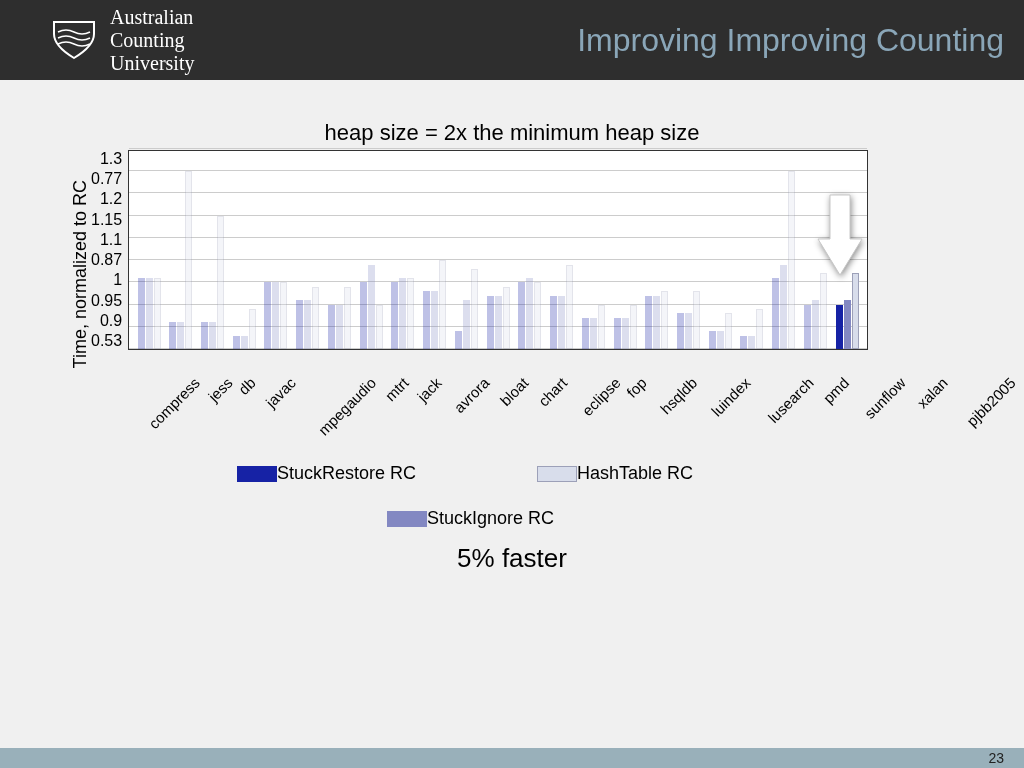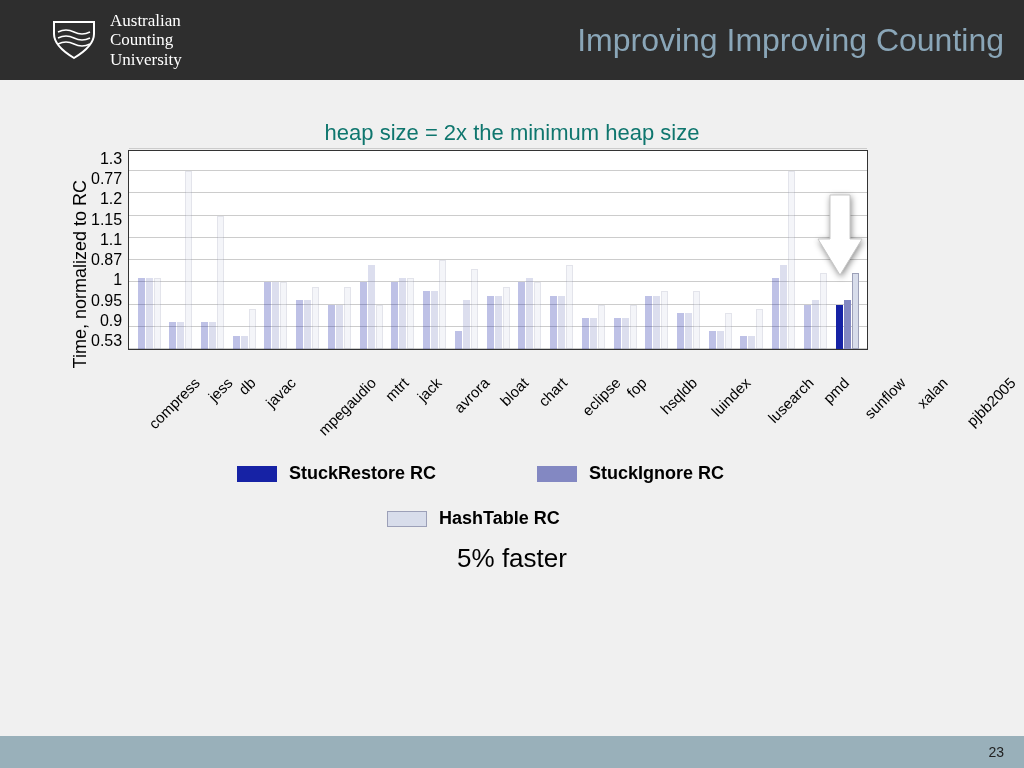--- a/index.html
+++ b/index.html
@@ -1,52 +1,52 @@
 <!DOCTYPE html>
 <html><head>
 <meta charset="utf-8">
 <style>
   * { margin: 0; padding: 0; box-sizing: border-box; }
   body { width: 1024px; height: 768px; font-family: Arial, Helvetica, sans-serif; background: #f0f0f0; overflow: hidden; position: relative; }
   .header { height: 80px; background: #2e2e2e; display: flex; align-items: center; padding: 0 20px 0 50px; }
   .logo { display: flex; align-items: center; gap: 12px; color: #fff; }
   .emblem { width: 48px; height: 48px; }
   .emblem svg { width: 100%; height: 100%; }
-  .uni { font-family: Georgia, 'Times New Roman', serif; font-size: 17px; line-height: 1.15; color: #fff; }
+  .uni { font-family: Georgia, 'Times New Roman', serif; font-size: 20px; line-height: 1.15; color: #fff; }
   .title { margin-left: auto; color: #8aa6b8; font-size: 32px; font-weight: 400; }
   .content { padding: 40px 70px 0 70px; }
   .slide-title { color: #608196; font-size: 40px; font-weight: 400; margin-bottom: 10px; }
   .chart-wrap { position: relative; }
-  .chart-title { text-align: center; font-size: 22px; margin-bottom: 4px; color: #0f766e; }
+  .chart-title { text-align: center; font-size: 22px; margin-bottom: 4px; color: #000000; }
   .chart { position: relative; display: flex; }
   .ylabel { writing-mode: vertical-rl; transform: rotate(180deg); font-size: 18px; color: #000; align-self: flex-start; margin-top: 30px; }
   .yaxis { display: flex; flex-direction: column; justify-content: space-between; align-items: flex-end; padding-right: 6px; font-size: 16px; color: #000; height: 200px; }
   .plot { position: relative; width: 740px; height: 200px; border: 1px solid #333; border-top: 1px solid #333; background: #fff; }
   .grid { position: absolute; left: 0; right: 0; height: 1px; background: #ccc; }
   .bars { position: absolute; inset: 0; display: flex; align-items: flex-end; padding: 0 4px; }
   .group { flex: 1; display: flex; align-items: flex-end; justify-content: center; gap: 1px; height: 100%; }
   .bar { width: 7px; }
   .b1 { background: #1622a5; }
   .b2 { background: #8388c2; }
   .b3 { background: #d8ddeb; border: 1px solid #9ca0b8; }
   .faded .bar { opacity: 0.28; }
   .xaxis { display: flex; padding-left: 0; margin-left: 0; width: 740px; }
   .xaxis .tick { flex: 1; text-align: right; padding-top: 6px; }
   .xaxis .tick span { display: inline-block; transform: rotate(-45deg); transform-origin: top right; white-space: nowrap; font-size: 15px; color: #000; margin-right: 6px; }
   .xaxis-wrap { margin-left: 56px; height: 95px; overflow: visible; }
   .legend { margin-top: 0; display: flex; flex-wrap: wrap; gap: 24px 50px; justify-content: center; width: 640px; margin-left: auto; margin-right: auto; }
-  .legend-item { display: flex; align-items: center; gap: 12px; font-size: 18px; width: 250px; font-weight: bold; }
+  .legend-item { display: flex; align-items: center; font-size: 18px; width: 250px; }
   .swatch { width: 40px; height: 16px; border: none; }
   .sw-b1 { background: #1622a5; }
   .sw-b2 { background: #8388c2; }
   .sw-b3 { background: #d8ddeb; border: 1px solid #9ca0b8; }
   .callout { text-align: center; font-size: 26px; color: #000; margin-top: 14px; }
   .arrow { position: absolute; top: 42px; right: 4px; width: 46px; height: 84px; pointer-events: none; filter: drop-shadow(1px 2px 3px rgba(0,0,0,0.45)); }
   .arrow svg { width: 100%; height: 100%; }
-  .footer { position: absolute; bottom: 0; left: 0; right: 0; height: 32px; background: #99b0ba; }
+  .footer { position: absolute; bottom: 0; left: 0; right: 0; height: 20px; background: #99b0ba; }
   .pagenum { position: absolute; right: 20px; top: 50%; transform: translateY(-50%); font-size: 14px; color: #222; }
 </style>
 </head>
 <body>
 
 <div class="header">
   <div class="logo">
     <div class="emblem">
       <svg viewBox="0 0 48 48">
           <path d="M4 6 H44 V18 Q44 30 24 42 Q4 30 4 18 Z" fill="none" stroke="#fff" stroke-width="2"></path>
@@ -243,26 +243,26 @@
           <div class="tick"><span>min</span></div>
         </div>
     </div>
 
     <div class="legend" id="legend">
         <div class="legend-item">
           <div class="swatch sw-b1"></div>
           <div>StuckRestore RC</div>
         </div>
         <div class="legend-item">
+          <div class="swatch sw-b3"></div>
+          <div>HashTable RC</div>
+        </div>
+        <div class="legend-item">
           <div class="swatch sw-b2"></div>
           <div>StuckIgnore RC</div>
-        </div>
-        <div class="legend-item">
-          <div class="swatch sw-b3"></div>
-          <div>HashTable RC</div>
         </div>
       </div>
 
     <div class="callout">5% faster</div>
   </div>
 </div>
 
 <div class="footer">
   <div class="pagenum">23</div>
 </div>

